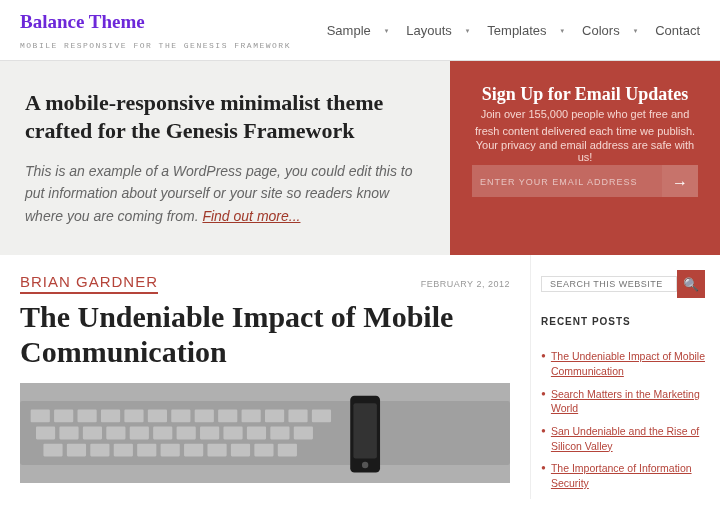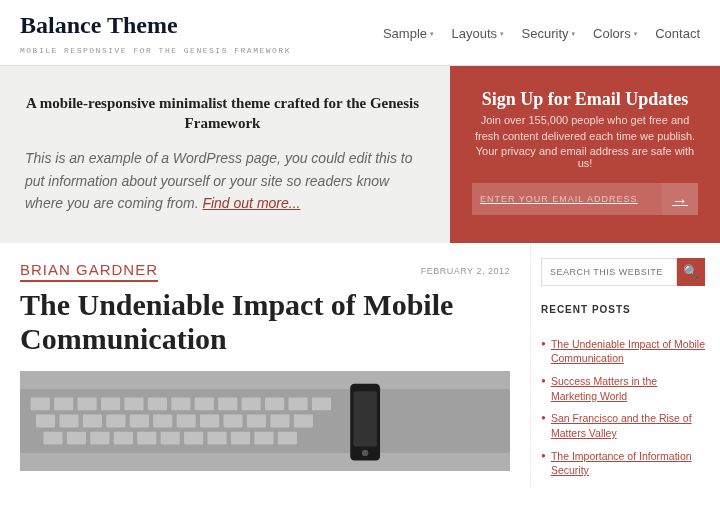--- a/index.html
+++ b/index.html
@@ -17,23 +17,23 @@
     .header {
       display: flex;
       align-items: center;
       justify-content: space-between;
       padding: 12px 20px 10px 20px;
       border-bottom: 1px solid #e0e0e0;
       background: #fff;
     }
     .site-title-block {}
     .site-title {
-      font-size: 24px;
+      font-size: 19px;
       font-weight: bold;
-      color: #0f172a;
+      color: #6d28d9;
       font-family: Georgia, serif;
       line-height: 1.1;
     }
     .site-tagline {
       font-size: 8px;
       color: #999;
       letter-spacing: 1.5px;
       text-transform: uppercase;
       font-family: Liberation Mono, monospace;
       margin-top: 8px;
@@ -42,48 +42,47 @@
       display: flex;
       align-items: center;
       gap: 18px;
       font-family: Arial, sans-serif;
       font-size: 13px;
       color: #555;
     }
     .nav-item {
       display: flex;
       align-items: center;
-      gap: 3px;
+      gap: 14px;
       cursor: pointer;
       color: #555;
     }
     .nav-arrow {
       font-size: 7px;
       color: #888;
     }
     .nav-contact { color: #555; }
 
     
     .hero {
       display: flex;
       background: #f0f0ee;
       min-height: 175px;
     }
     .hero-left {
       flex: 1;
       padding: 28px 30px 28px 25px;
     }
     .hero-heading {
-      font-size: 15px;
+      font-size: 22px;
       font-weight: bold;
       color: #222;
       line-height: 1.3;
       margin-bottom: 14px;
       font-family: Georgia, serif;
-      text-align: center;
     }
     .hero-text {
       font-size: 14px;
       color: #666;
       line-height: 1.6;
       font-family: Arial, sans-serif;
       font-style: italic;
     }
     .hero-link {
       color: #a0392a;
@@ -112,28 +111,27 @@
       font-size: 11px;
       text-align: center;
       line-height: 1.5;
       color: #f5d5d0;
       font-family: Arial, sans-serif;
     }
     .email-signup-privacy {
       font-size: 11px;
       text-align: center;
       color: #f5d5d0;
-      margin-bottom: 14px;
+      margin-bottom: 2px;
       font-family: Arial, sans-serif;
     }
     .email-form {
       display: flex;
       width: 100%;
       align-items: flex-end;
-      text-decoration: underline;
     }
     .email-input {
       flex: 1;
       height: 32px;
       border: none;
       background: rgba(255,255,255,0.2);
       color: #fff;
       padding: 0 8px;
       font-size: 10px;
       font-family: Arial, sans-serif;
@@ -210,21 +208,21 @@
       padding: 15px 15px 0 10px;
       border-left: 1px solid #eee;
     }
     .search-box {
       display: flex;
       align-items: center;
       margin-bottom: 18px;
     }
     .search-input {
       flex: 1;
-      height: 28px;
+      height: 16px;
       border: 1px solid #ddd;
       padding: 0 8px;
       font-size: 9px;
       font-family: Arial, sans-serif;
       color: #999;
       outline: none;
       letter-spacing: 0.5px;
       text-transform: uppercase;
     }
     .search-btn {
@@ -280,21 +278,21 @@
   <nav class="nav">
     <div class="nav-item">
       <span>Sample</span>
       <span class="nav-arrow">▾</span>
     </div>
     <div class="nav-item">
       <span>Layouts</span>
       <span class="nav-arrow">▾</span>
     </div>
     <div class="nav-item">
-      <span>Security</span>
+      <span>Templates</span>
       <span class="nav-arrow">▾</span>
     </div>
     <div class="nav-item">
       <span>Colors</span>
       <span class="nav-arrow">▾</span>
     </div>
     <div class="nav-item nav-contact">
       <span>Contact</span>
     </div>
   </nav>
@@ -389,25 +387,25 @@
       </button>
     </div>
     <div class="recent-posts-title">Recent Posts</div>
     <div>
       <div class="recent-post-item">
         <span class="recent-post-bullet">•</span>
         <span class="recent-post-link">The Undeniable Impact of Mobile Communication</span>
       </div>
       <div class="recent-post-item">
         <span class="recent-post-bullet">•</span>
-        <span class="recent-post-link">Success Matters in the Marketing World</span>
+        <span class="recent-post-link">Search Matters in the Marketing World</span>
       </div>
       <div class="recent-post-item">
         <span class="recent-post-bullet">•</span>
-        <span class="recent-post-link">San Francisco and the Rise of Matters Valley</span>
+        <span class="recent-post-link">San Undeniable and the Rise of Silicon Valley</span>
       </div>
       <div class="recent-post-item">
         <span class="recent-post-bullet">•</span>
         <span class="recent-post-link">The Importance of Information Security</span>
       </div>
     </div>
   </aside>
 </div>
 
 </body></html>

